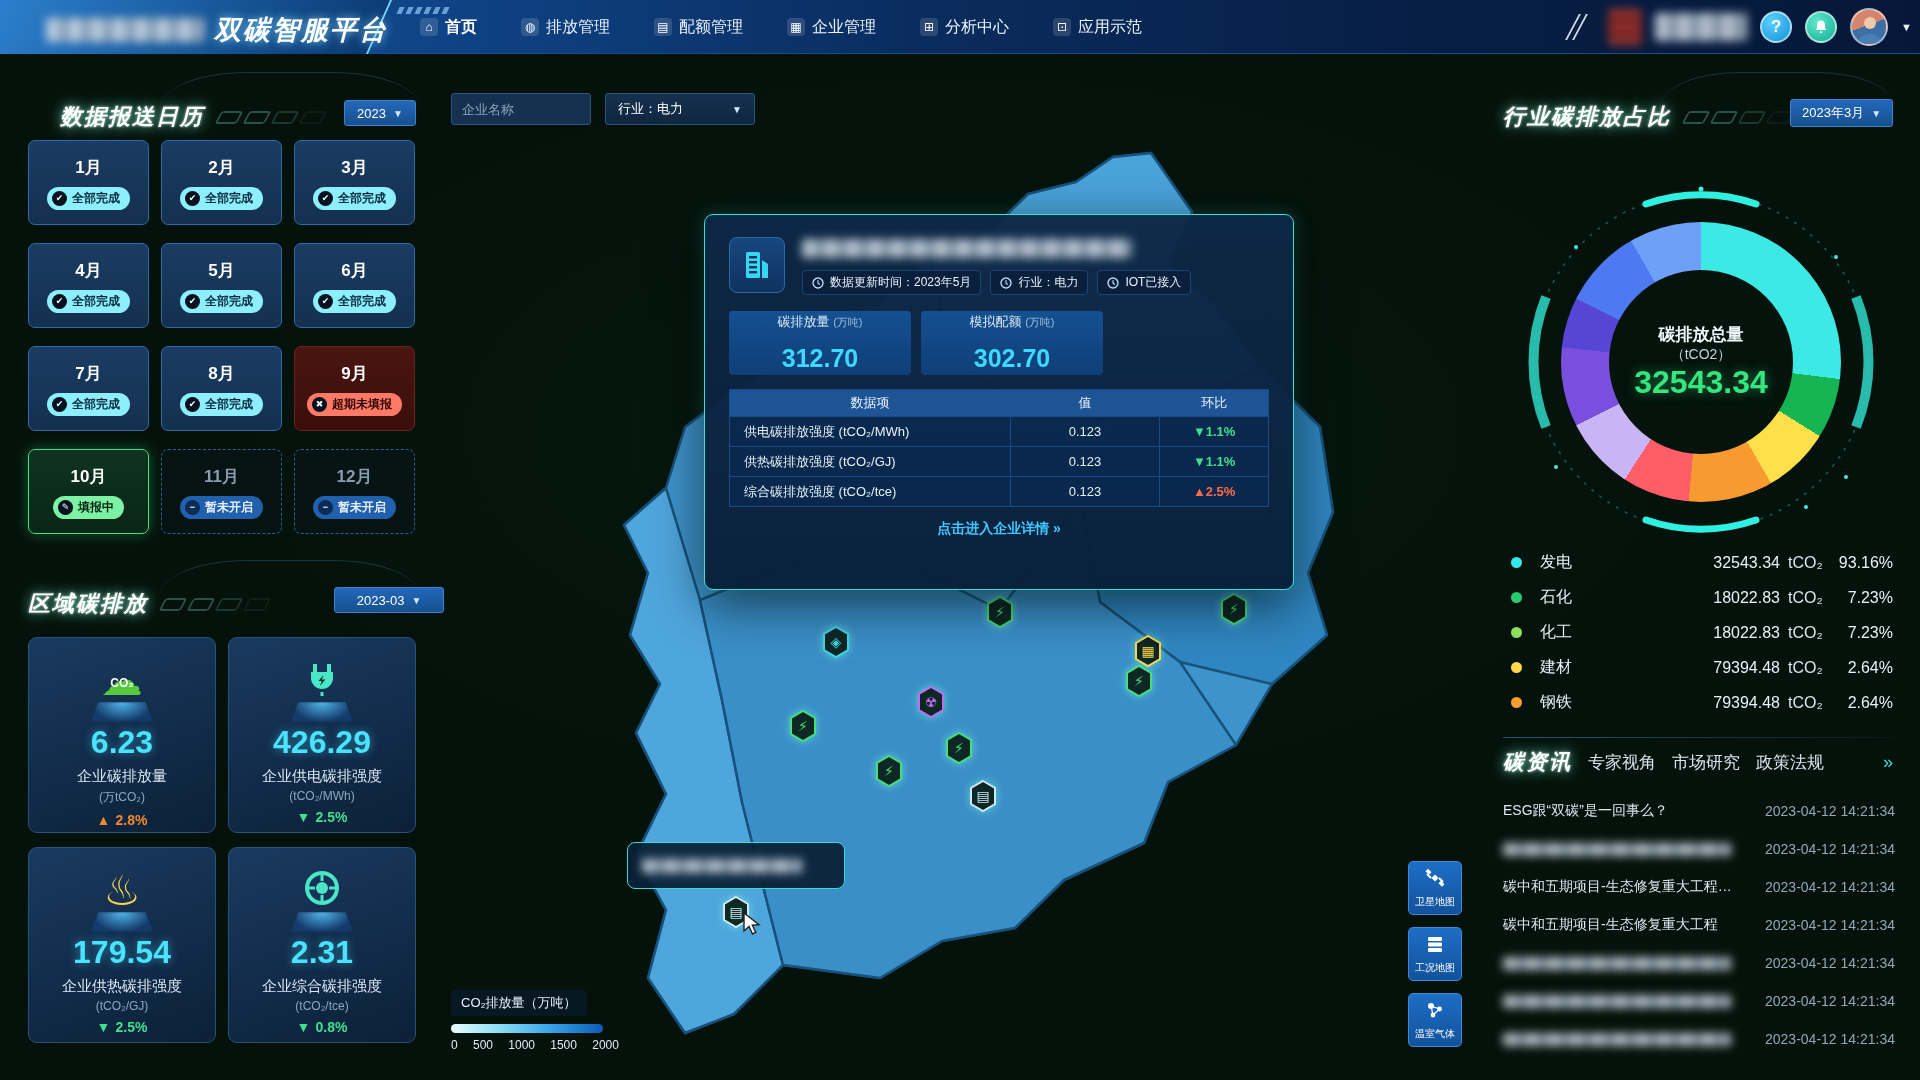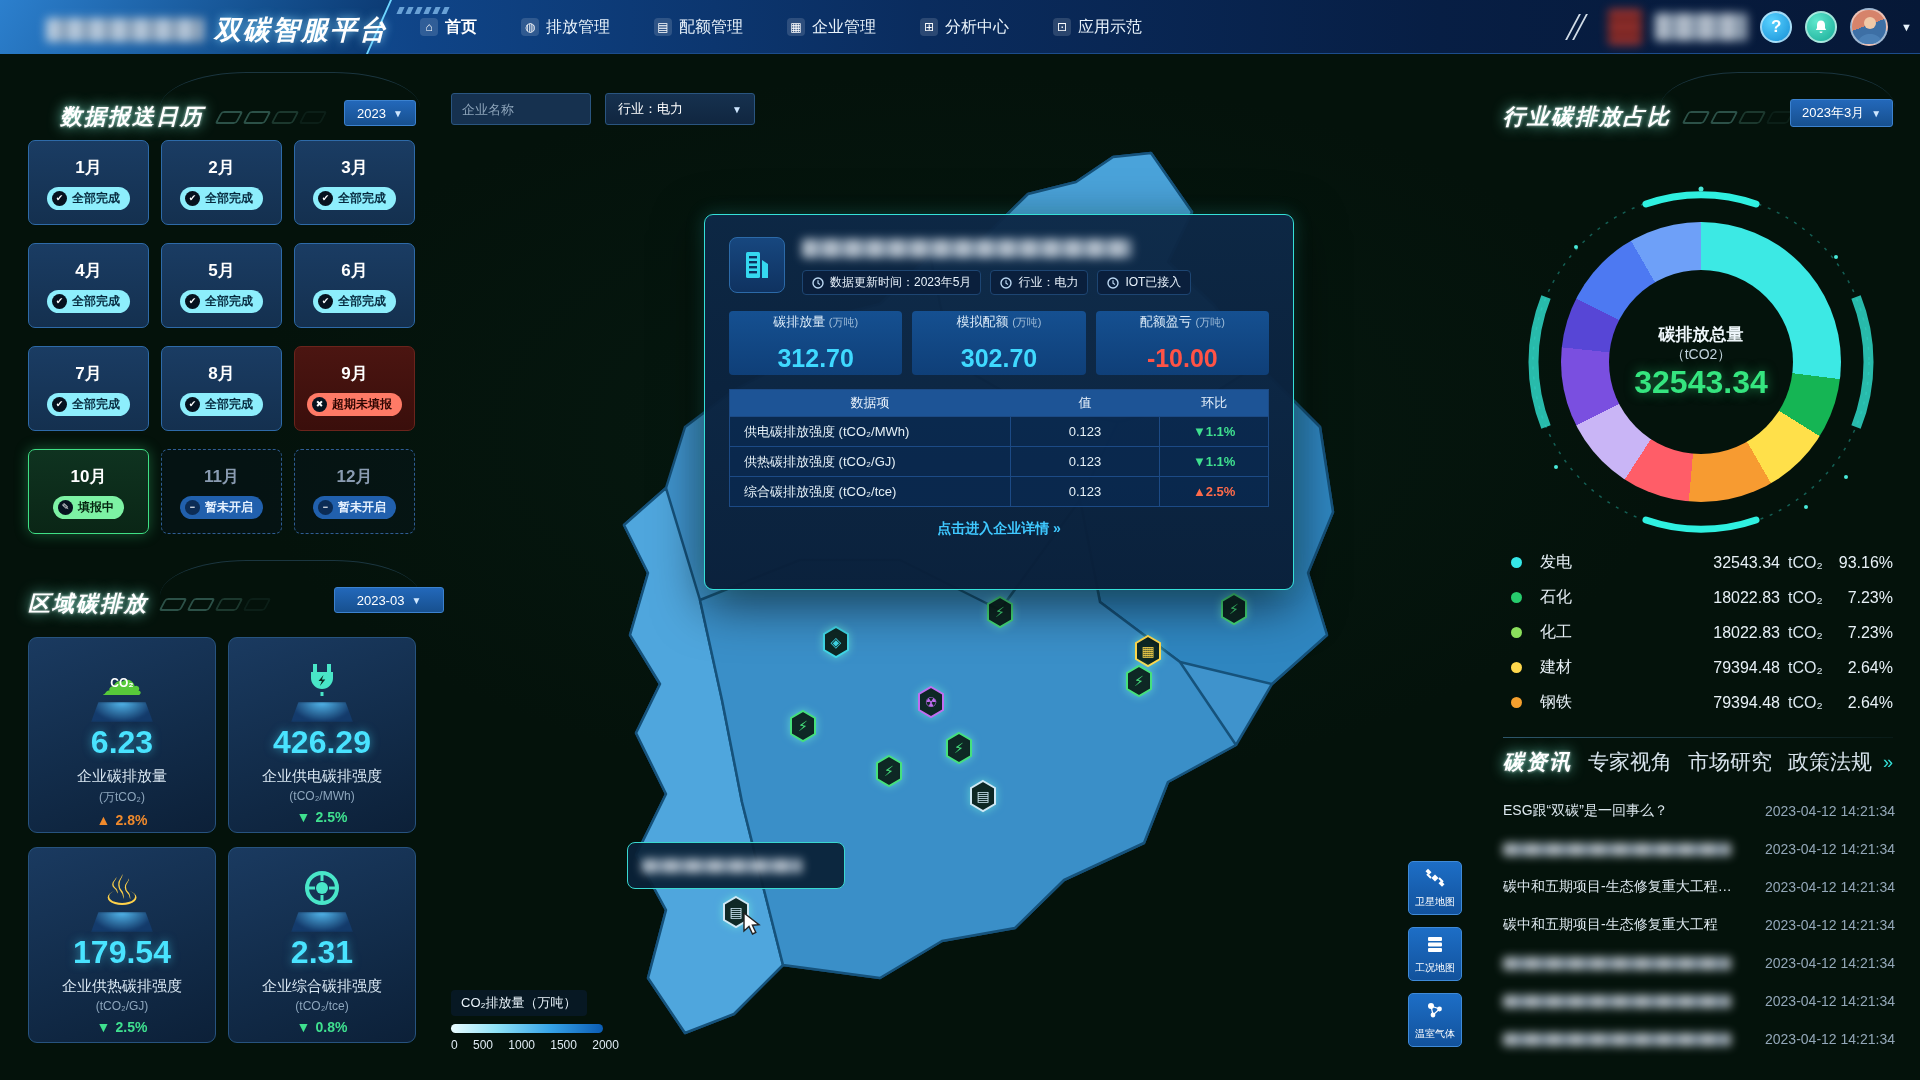--- a/index.html
+++ b/index.html
@@ -167,21 +167,21 @@
   .ind-legend{position:absolute;left:1503px;top:545px;width:390px;z-index:10;}
   .leg-row{display:flex;align-items:center;height:35px;font-size:16px;color:#e8f1f7;}
   .leg-dot{width:11px;height:11px;border-radius:50%;margin:0 18px 0 8px;flex:none;}
   .leg-name{width:90px;}
   .leg-val{width:150px;text-align:right;}
   .leg-unit{width:50px;padding-left:8px;color:#dbe7ef;}
   .leg-pct{flex:1;text-align:right;}
   
   .news-head{position:absolute;left:1503px;top:748px;width:390px;display:flex;align-items:center;z-index:10;}
   .news-title{font-size:21px;}
-  .news-tabs{display:flex;gap:16px;margin-left:16px;font-size:21px;color:#d7e3ec;}
+  .news-tabs{display:flex;gap:16px;margin-left:16px;font-size:17px;color:#d7e3ec;}
   .news-tab{cursor:pointer;}
   .news-more{margin-left:auto;color:#35e0d8;font-size:18px;cursor:pointer;}
   .news-divider{position:absolute;left:1503px;top:737px;width:390px;height:1px;
     background:linear-gradient(90deg,rgba(110,190,255,.4),rgba(110,190,255,.05));z-index:10;}
   .news-list{position:absolute;left:1503px;top:792px;width:392px;z-index:10;}
   .news-item{display:flex;align-items:center;height:38px;cursor:pointer;}
   .news-item .title{font-size:14px;color:#dde8ef;white-space:nowrap;overflow:hidden;max-width:230px;}
   .news-item .blurbar{width:228px;height:13px;}
   .news-item:not(.redacted) .blurbar{display:none;}
   .news-item .time{margin-left:auto;font-size:14px;color:#93a7b8;}
@@ -655,25 +655,20 @@
             <span class="pu">(万吨)</span></div>
           <div class="pv cyan">312.70</div>
         </div>
 
         <div class="pstat">
           <div class="pl"><span>模拟配额</span>
             <span class="pu">(万吨)</span></div>
           <div class="pv cyan">302.70</div>
         </div>
 
-        <div class="pstat">
-          <div class="pl"><span>配额盈亏</span>
-            <span class="pu">(万吨)</span></div>
-          <div class="pv red">-10.00</div>
-        </div>
       </div>
     <div class="pop-table">
       <div class="pt-head">
         <span class="c-item">数据项</span>
         <span class="c-val">值</span>
         <span class="c-chg">环比</span>
       </div>
       <div data-list="popup.table.rows">
 
           <div class="pt-row">

